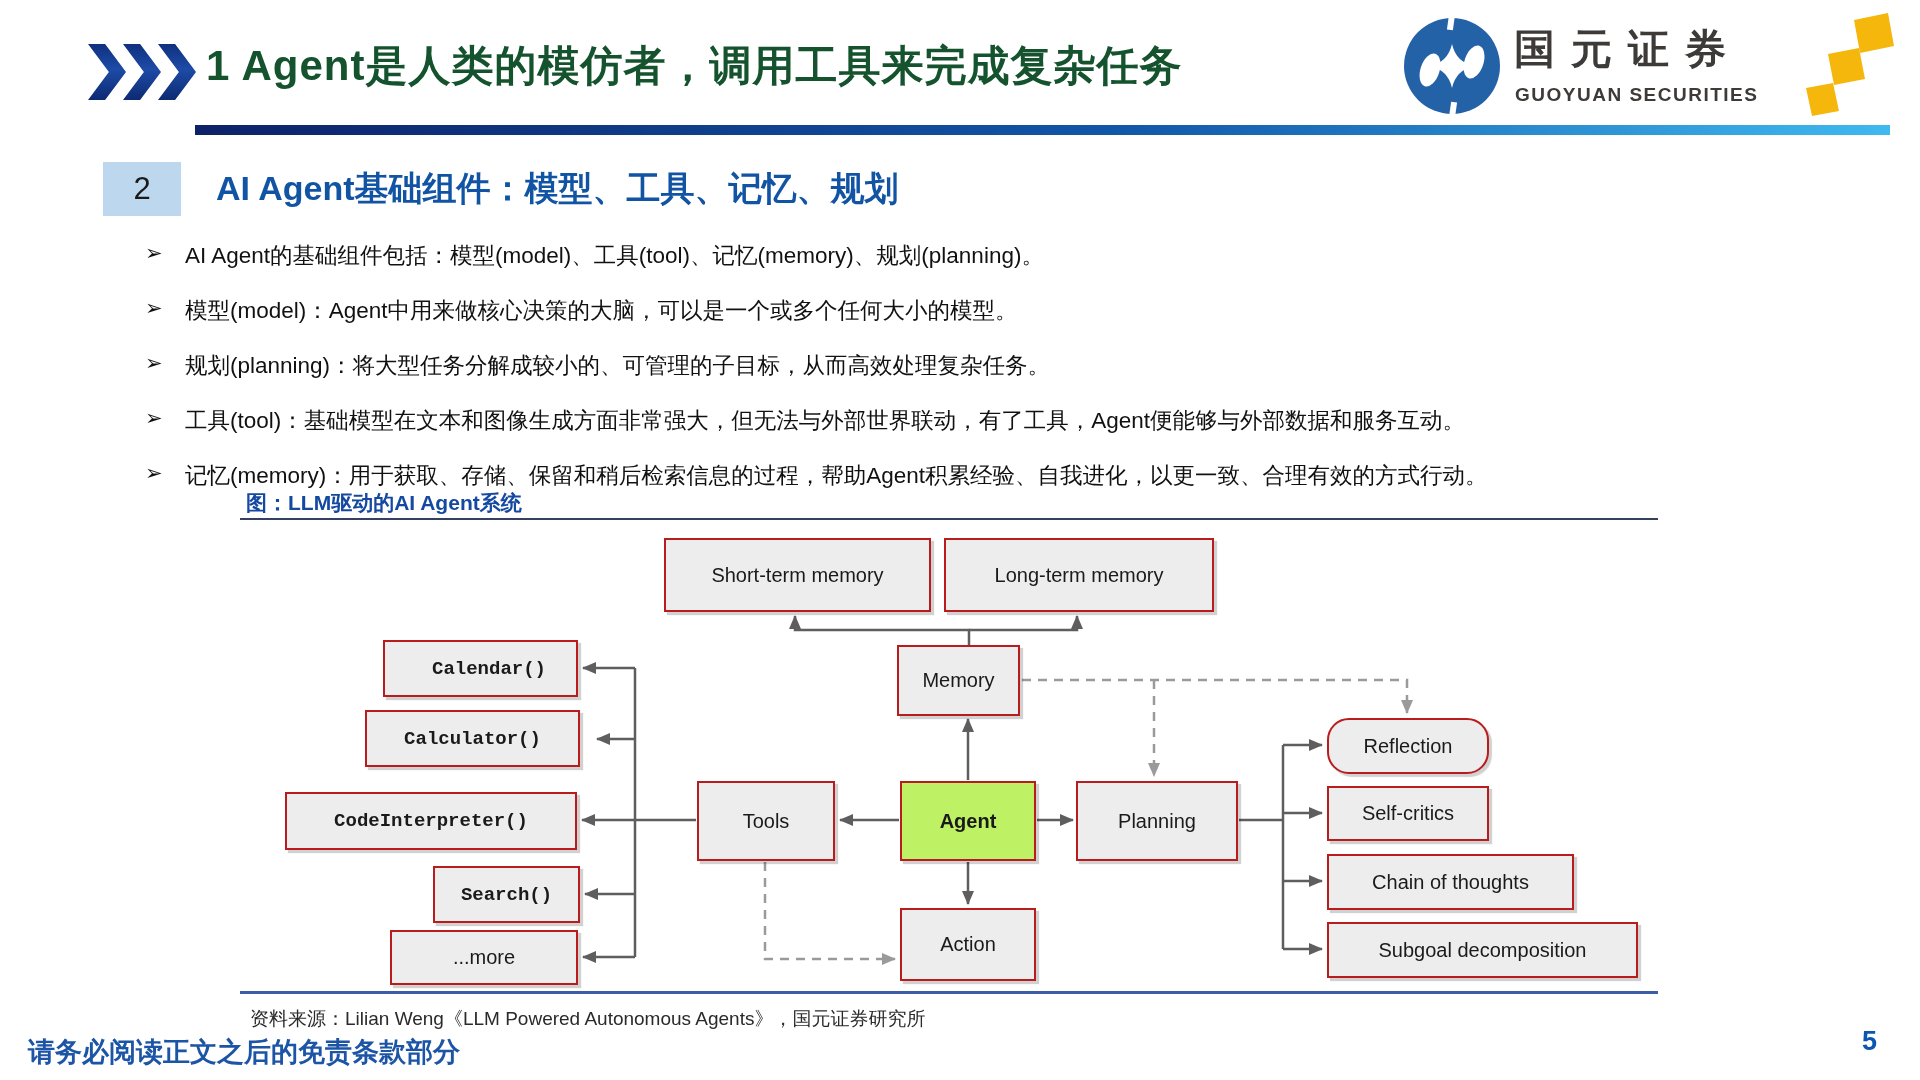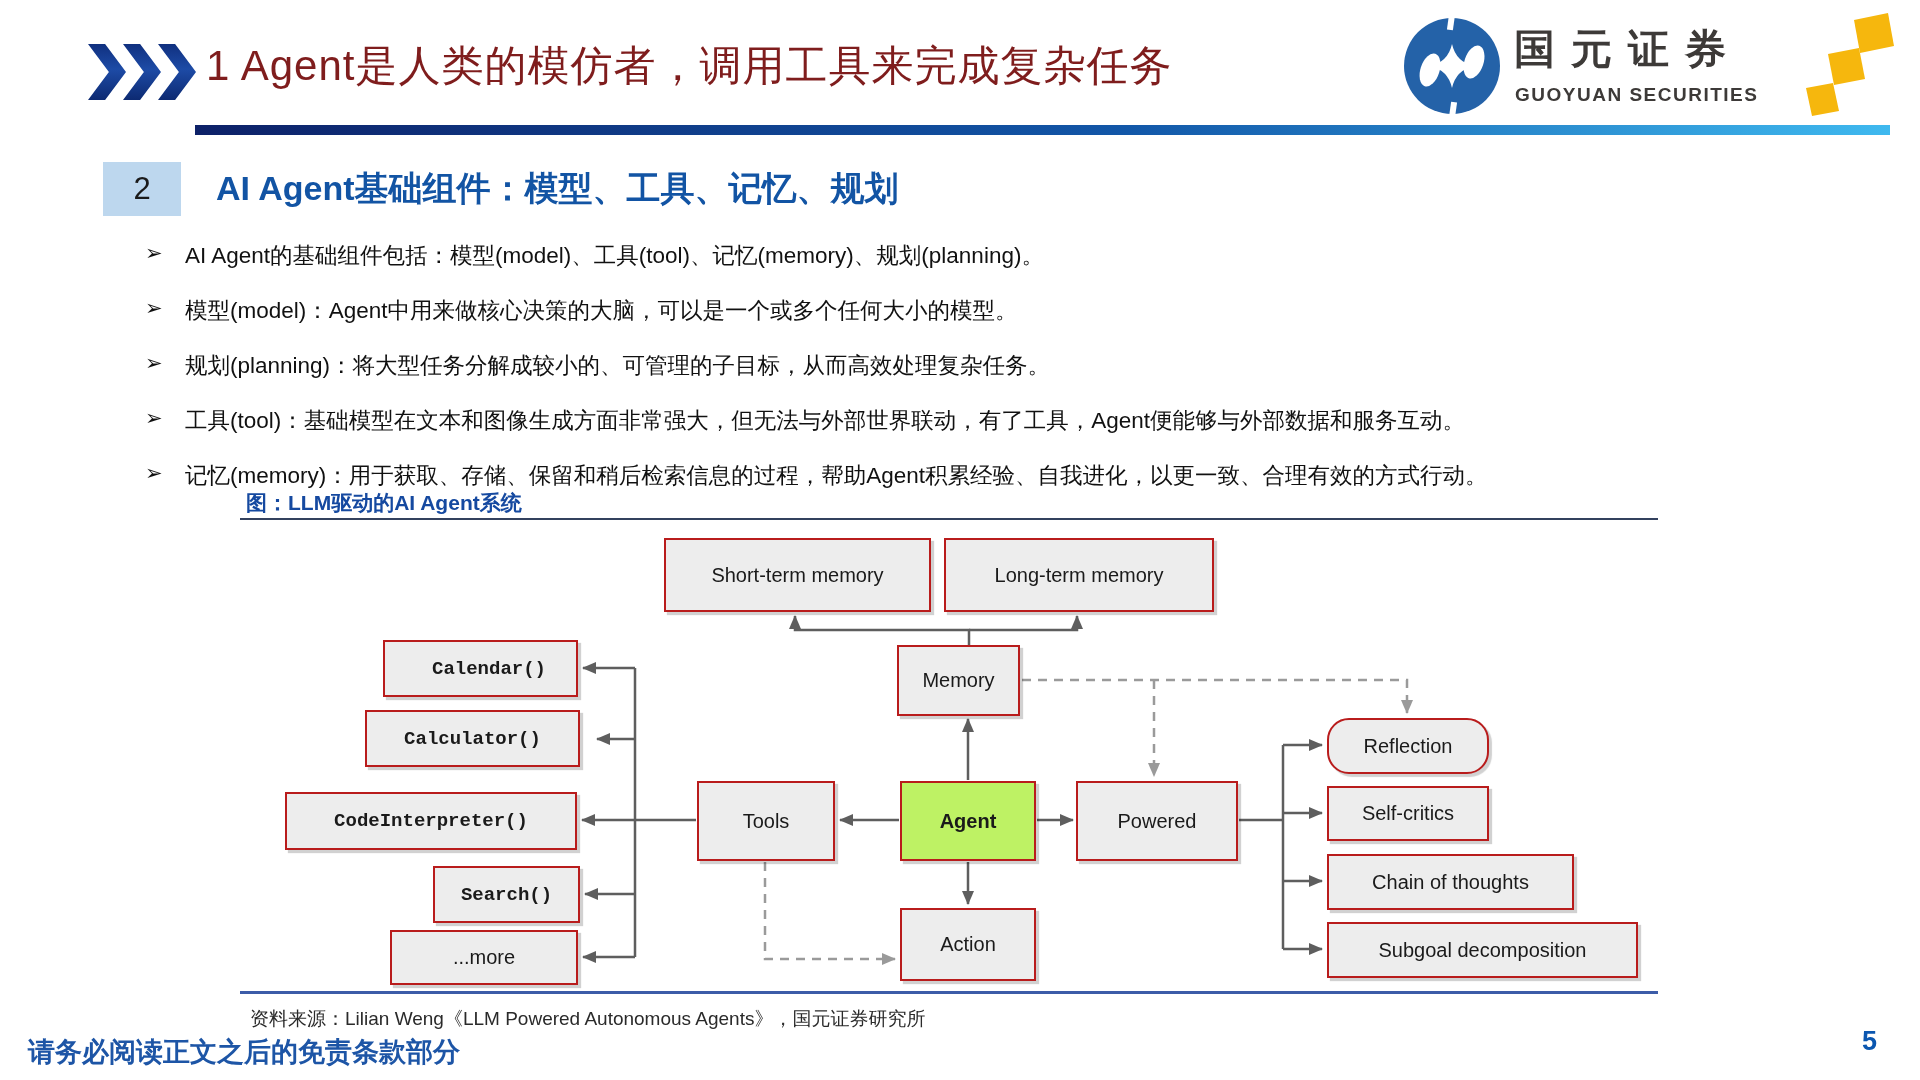--- a/index.html
+++ b/index.html
@@ -12,21 +12,21 @@
   }
   
   .chevrons { position:absolute; left:88px; top:44px; display:flex; }
   .chevron {
     width:38px; height:56px; margin-right:-3px;
     background:linear-gradient(180deg,#10307f 0%,#1d4ba6 45%,#0d2a72 100%);
     clip-path:polygon(0 0, 45% 0, 100% 50%, 45% 100%, 0 100%, 55% 50%);
   }
   .page-title {
     position:absolute; left:206px; top:38px; width:1200px;
-    font-size:42px; font-weight:normal; color:#7f1d1d; letter-spacing:1px;
+    font-size:42px; font-weight:bold; color:#14532d; letter-spacing:1px;
     white-space:nowrap;
   }
   .title-bar {
     position:absolute; left:195px; top:125px; width:1695px; height:10px;
     background:linear-gradient(90deg,#0d2168 0%,#1257a8 55%,#3fb9ef 100%);
   }
   .logo-wrap { position:absolute; left:1402px; top:16px; width:100px; height:100px; }
   .brand-cn {
     position:absolute; left:1514px; top:22px; font-size:41px; font-weight:bold;
     color:#3d3a38; letter-spacing:16px; white-space:nowrap;
@@ -197,21 +197,21 @@
 <div class="dbox" style="left:897px; top:645px; width:123px; height:71px;">Memory</div>
 
 <div class="dbox mono" style="left:383px; top:640px; width:195px; height:57px;padding-left:17px;">Calendar()</div>
 <div class="dbox mono" style="left:365px; top:710px; width:215px; height:57px;">Calculator()</div>
 <div class="dbox mono" style="left:285px; top:792px; width:292px; height:58px;">CodeInterpreter()</div>
 <div class="dbox mono" style="left:433px; top:866px; width:147px; height:57px;">Search()</div>
 <div class="dbox" style="left:390px; top:930px; width:188px; height:55px;">...more</div>
 
 <div class="dbox" style="left:697px; top:781px; width:138px; height:80px;">Tools</div>
 <div class="dbox agent" style="left:900px; top:781px; width:136px; height:80px;">Agent</div>
-<div class="dbox" style="left:1076px; top:781px; width:162px; height:80px;">Powered</div>
+<div class="dbox" style="left:1076px; top:781px; width:162px; height:80px;">Planning</div>
 <div class="dbox" style="left:900px; top:908px; width:136px; height:73px;">Action</div>
 
 <div class="dbox" style="left:1327px; top:718px; width:162px; height:56px;border-radius:22px;">Reflection</div>
 <div class="dbox" style="left:1327px; top:786px; width:162px; height:55px;">Self-critics</div>
 <div class="dbox" style="left:1327px; top:854px; width:247px; height:56px;">Chain of thoughts</div>
 <div class="dbox" style="left:1327px; top:922px; width:311px; height:56px;">Subgoal decomposition</div>
 
 <div class="source-line">资料来源：Lilian Weng《LLM Powered Autonomous Agents》，国元证券研究所</div>
 <div class="disclaimer">请务必阅读正文之后的免责条款部分</div>
 <div class="page-number">5</div>

